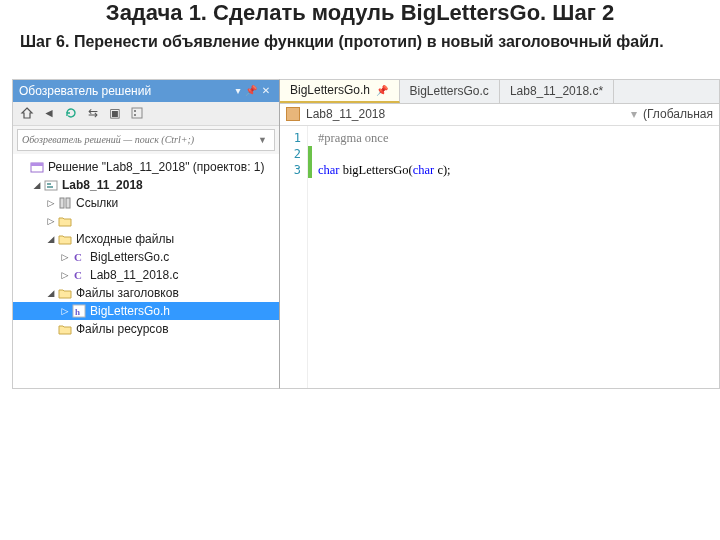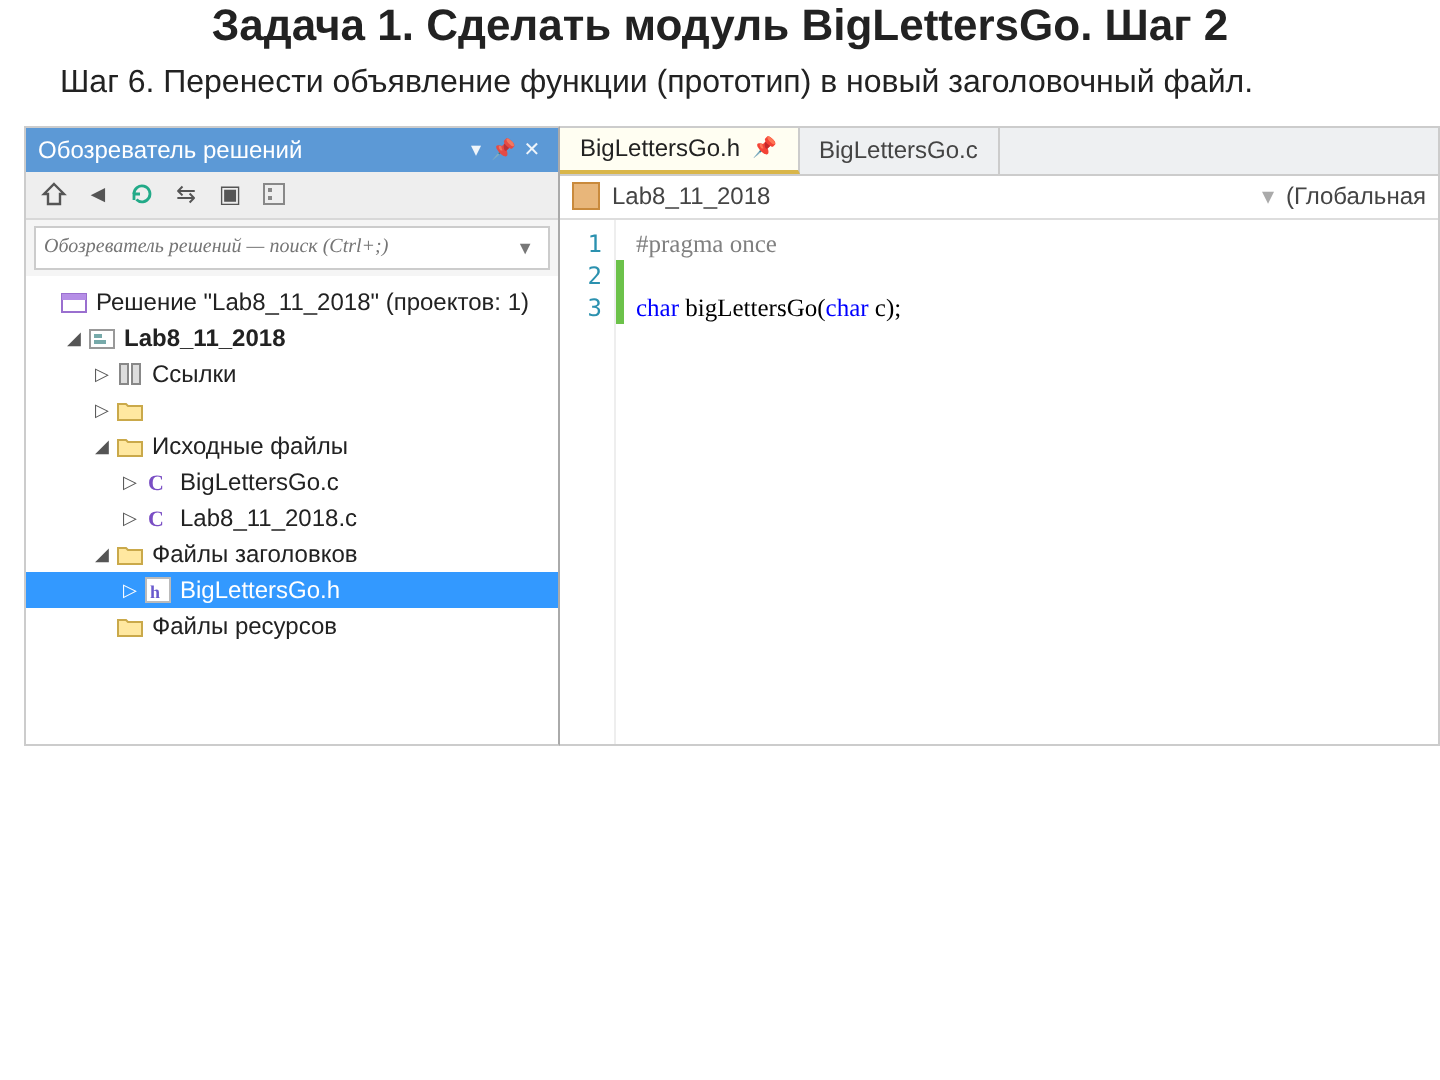--- a/index.html
+++ b/index.html
@@ -3,23 +3,23 @@
 <meta charset="utf-8">
 <style>
   * { box-sizing: border-box; margin: 0; padding: 0; }
   body {
     width: 720px; height: 540px;
     font-family: "Segoe UI", Arial, sans-serif;
     background: #fff; color: #222;
     overflow: hidden;
   }
   .slide-title { text-align: center; font-size: 22px; font-weight: 700; padding: 0 10px 2px; }
-  .slide-instr { font-size: 16px; padding: 4px 30px 10px; line-height: 1.3; }
+  .slide-instr { font-size: 16px; padding: 4px 20px 10px; line-height: 1.3; font-weight: bold; }
   .ide {
-    display: flex; margin: 0 0 0 12px; height: 310px; border-radius: 23px;
+    display: flex; margin: 16px 0 0 12px; height: 310px; border-radius: 23px;
   }
   
   .sx {
     width: 268px; border: 1px solid #ccc; border-right: 1px solid #aaa;
     background: #f5f5f5; display: flex; flex-direction: column;
     font-size: 12px;
   }
   .sx-title {
     background: #5c99d6; color: #fff; height: 22px;
     display: flex; align-items: center; padding: 0 6px;
@@ -248,20 +248,23 @@
 
   <div class="editor">
     <div class="tabs">
       <div class="tab active">
         <span>BigLettersGo.h</span>
         <span style="font-size:10px">📌</span>
       </div>
       <div class="tab">
         <span>BigLettersGo.c</span>
       </div>
+      <div class="tab">
+        <span>Lab8_11_2018.c*</span>
+      </div>
     </div>
     <div class="navbar">
       <span class="proj-ico"></span>
       <span class="combo">
         <span>Lab8_11_2018</span>
       </span>
       <span style="flex:1"></span>
       <span class="sep"><span class="drop">▾</span></span>
       <span class="combo">
         <span>(Глобальная</span>

